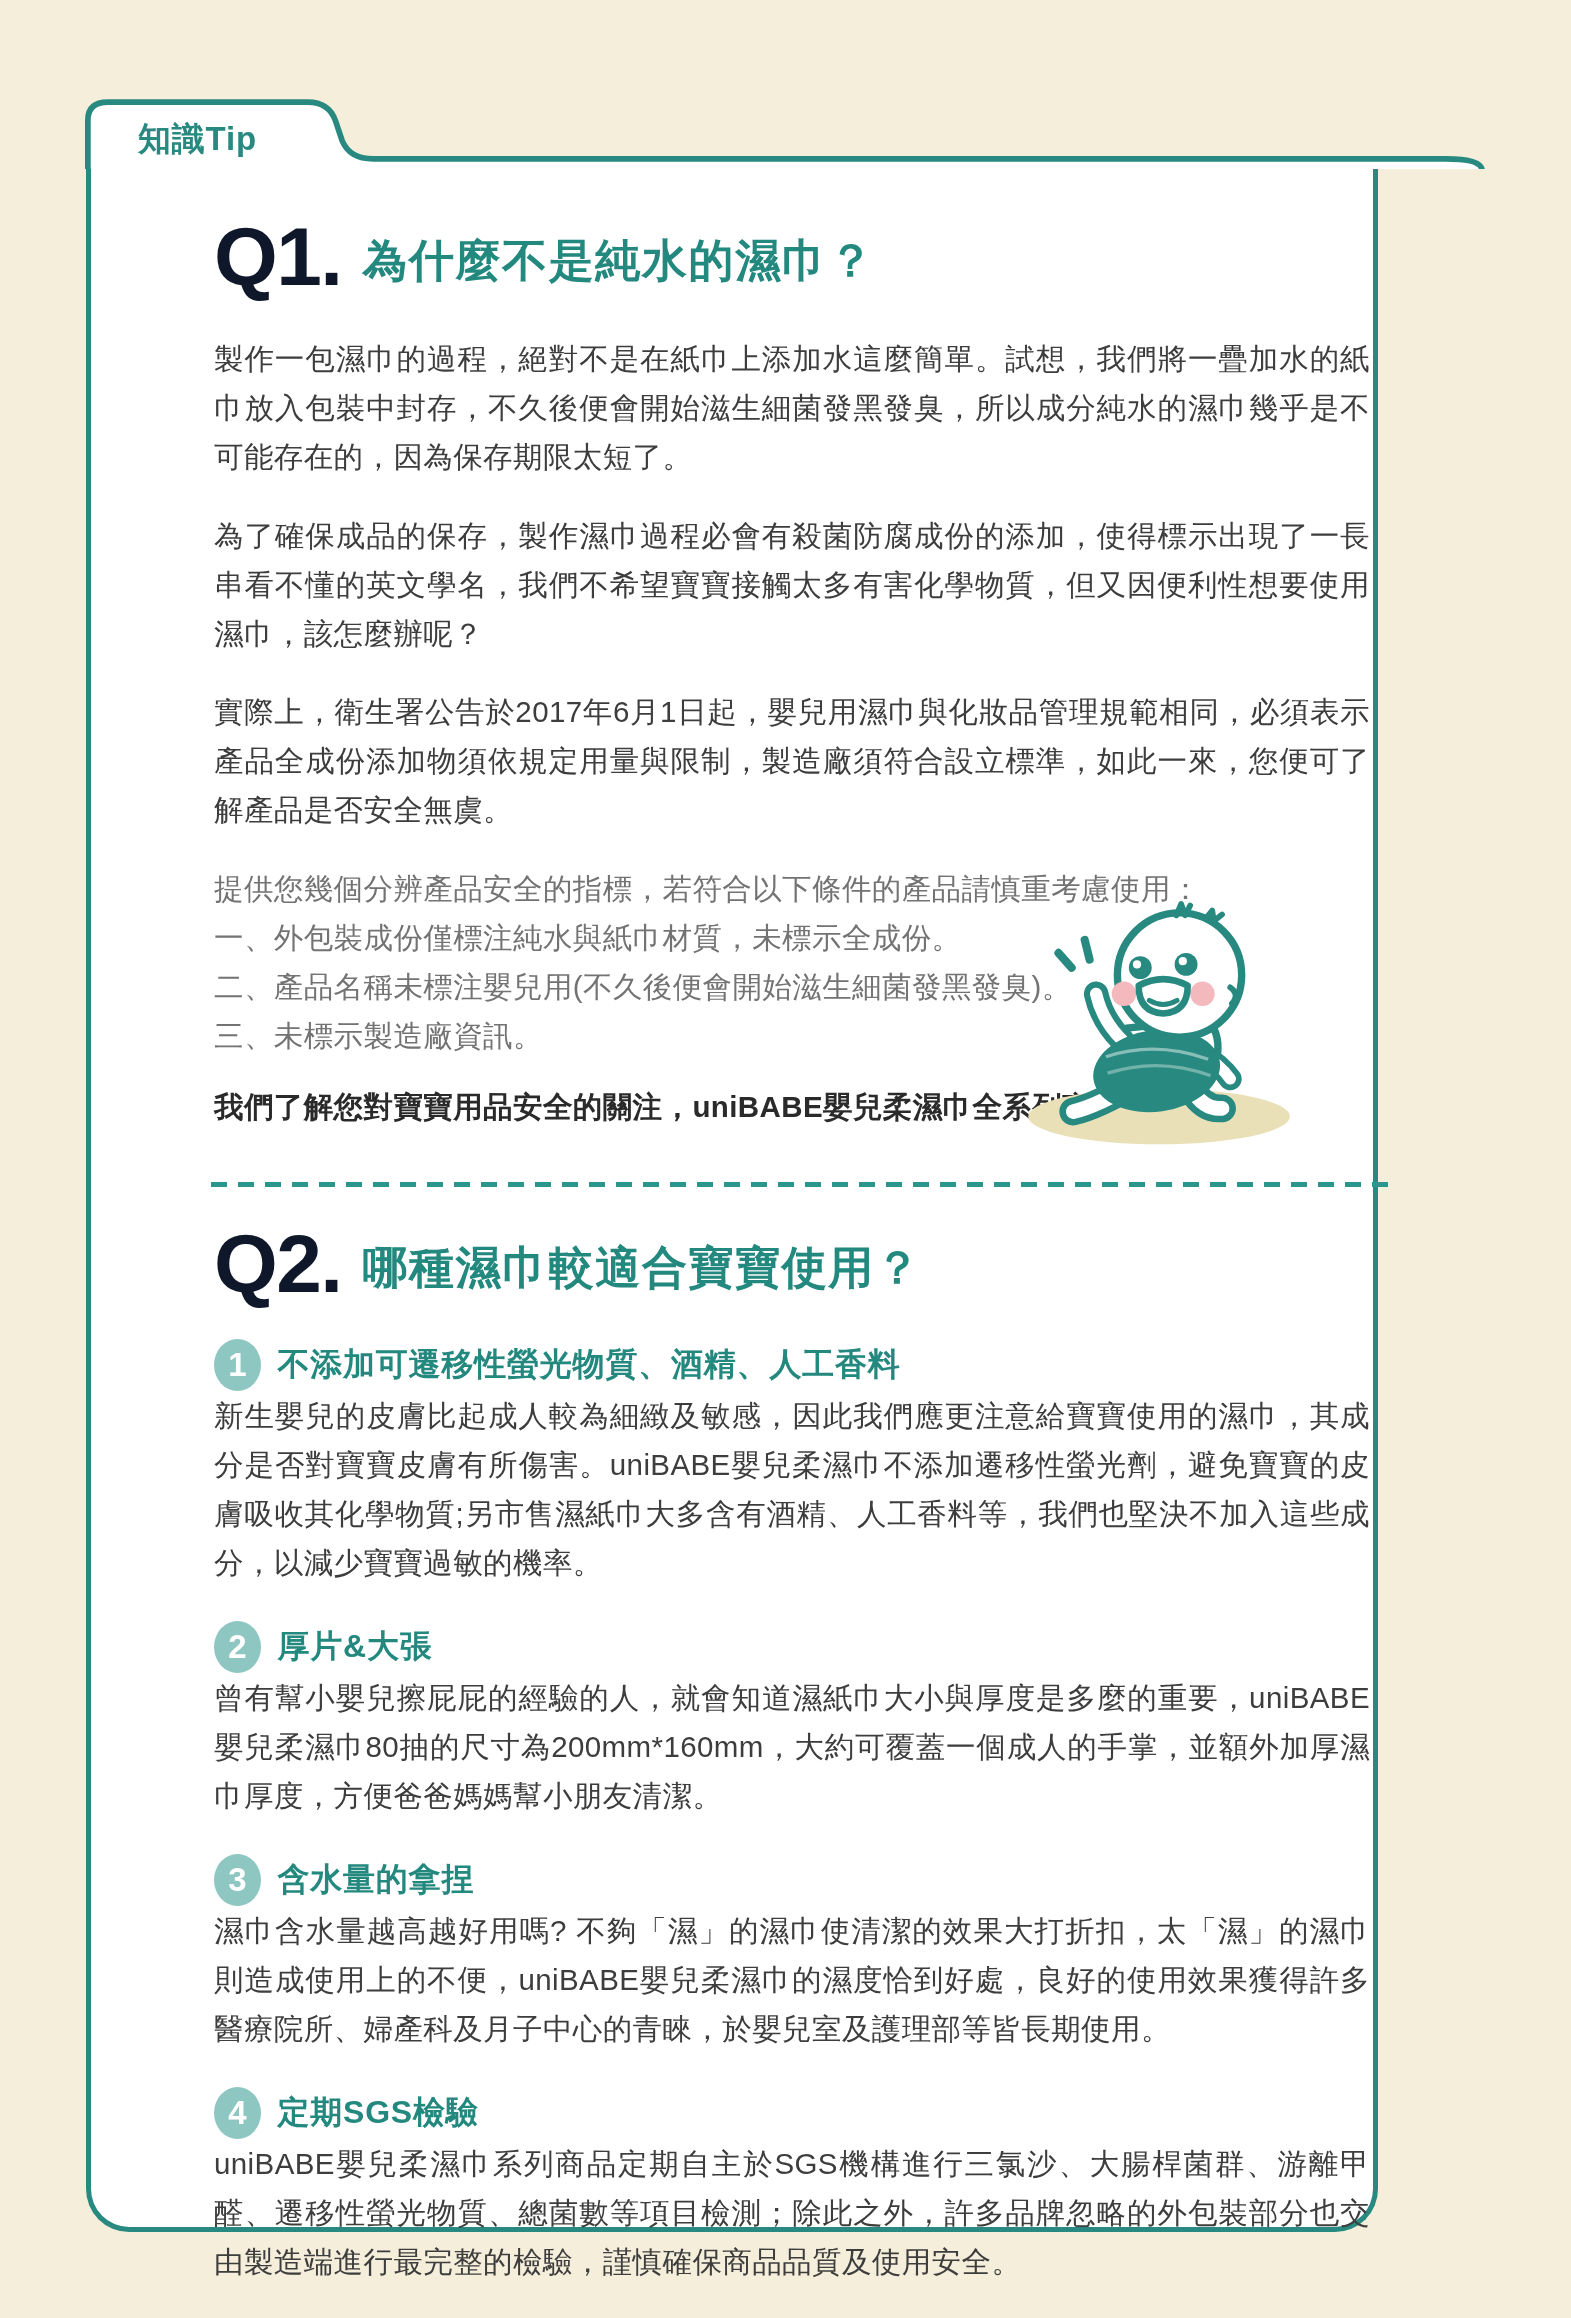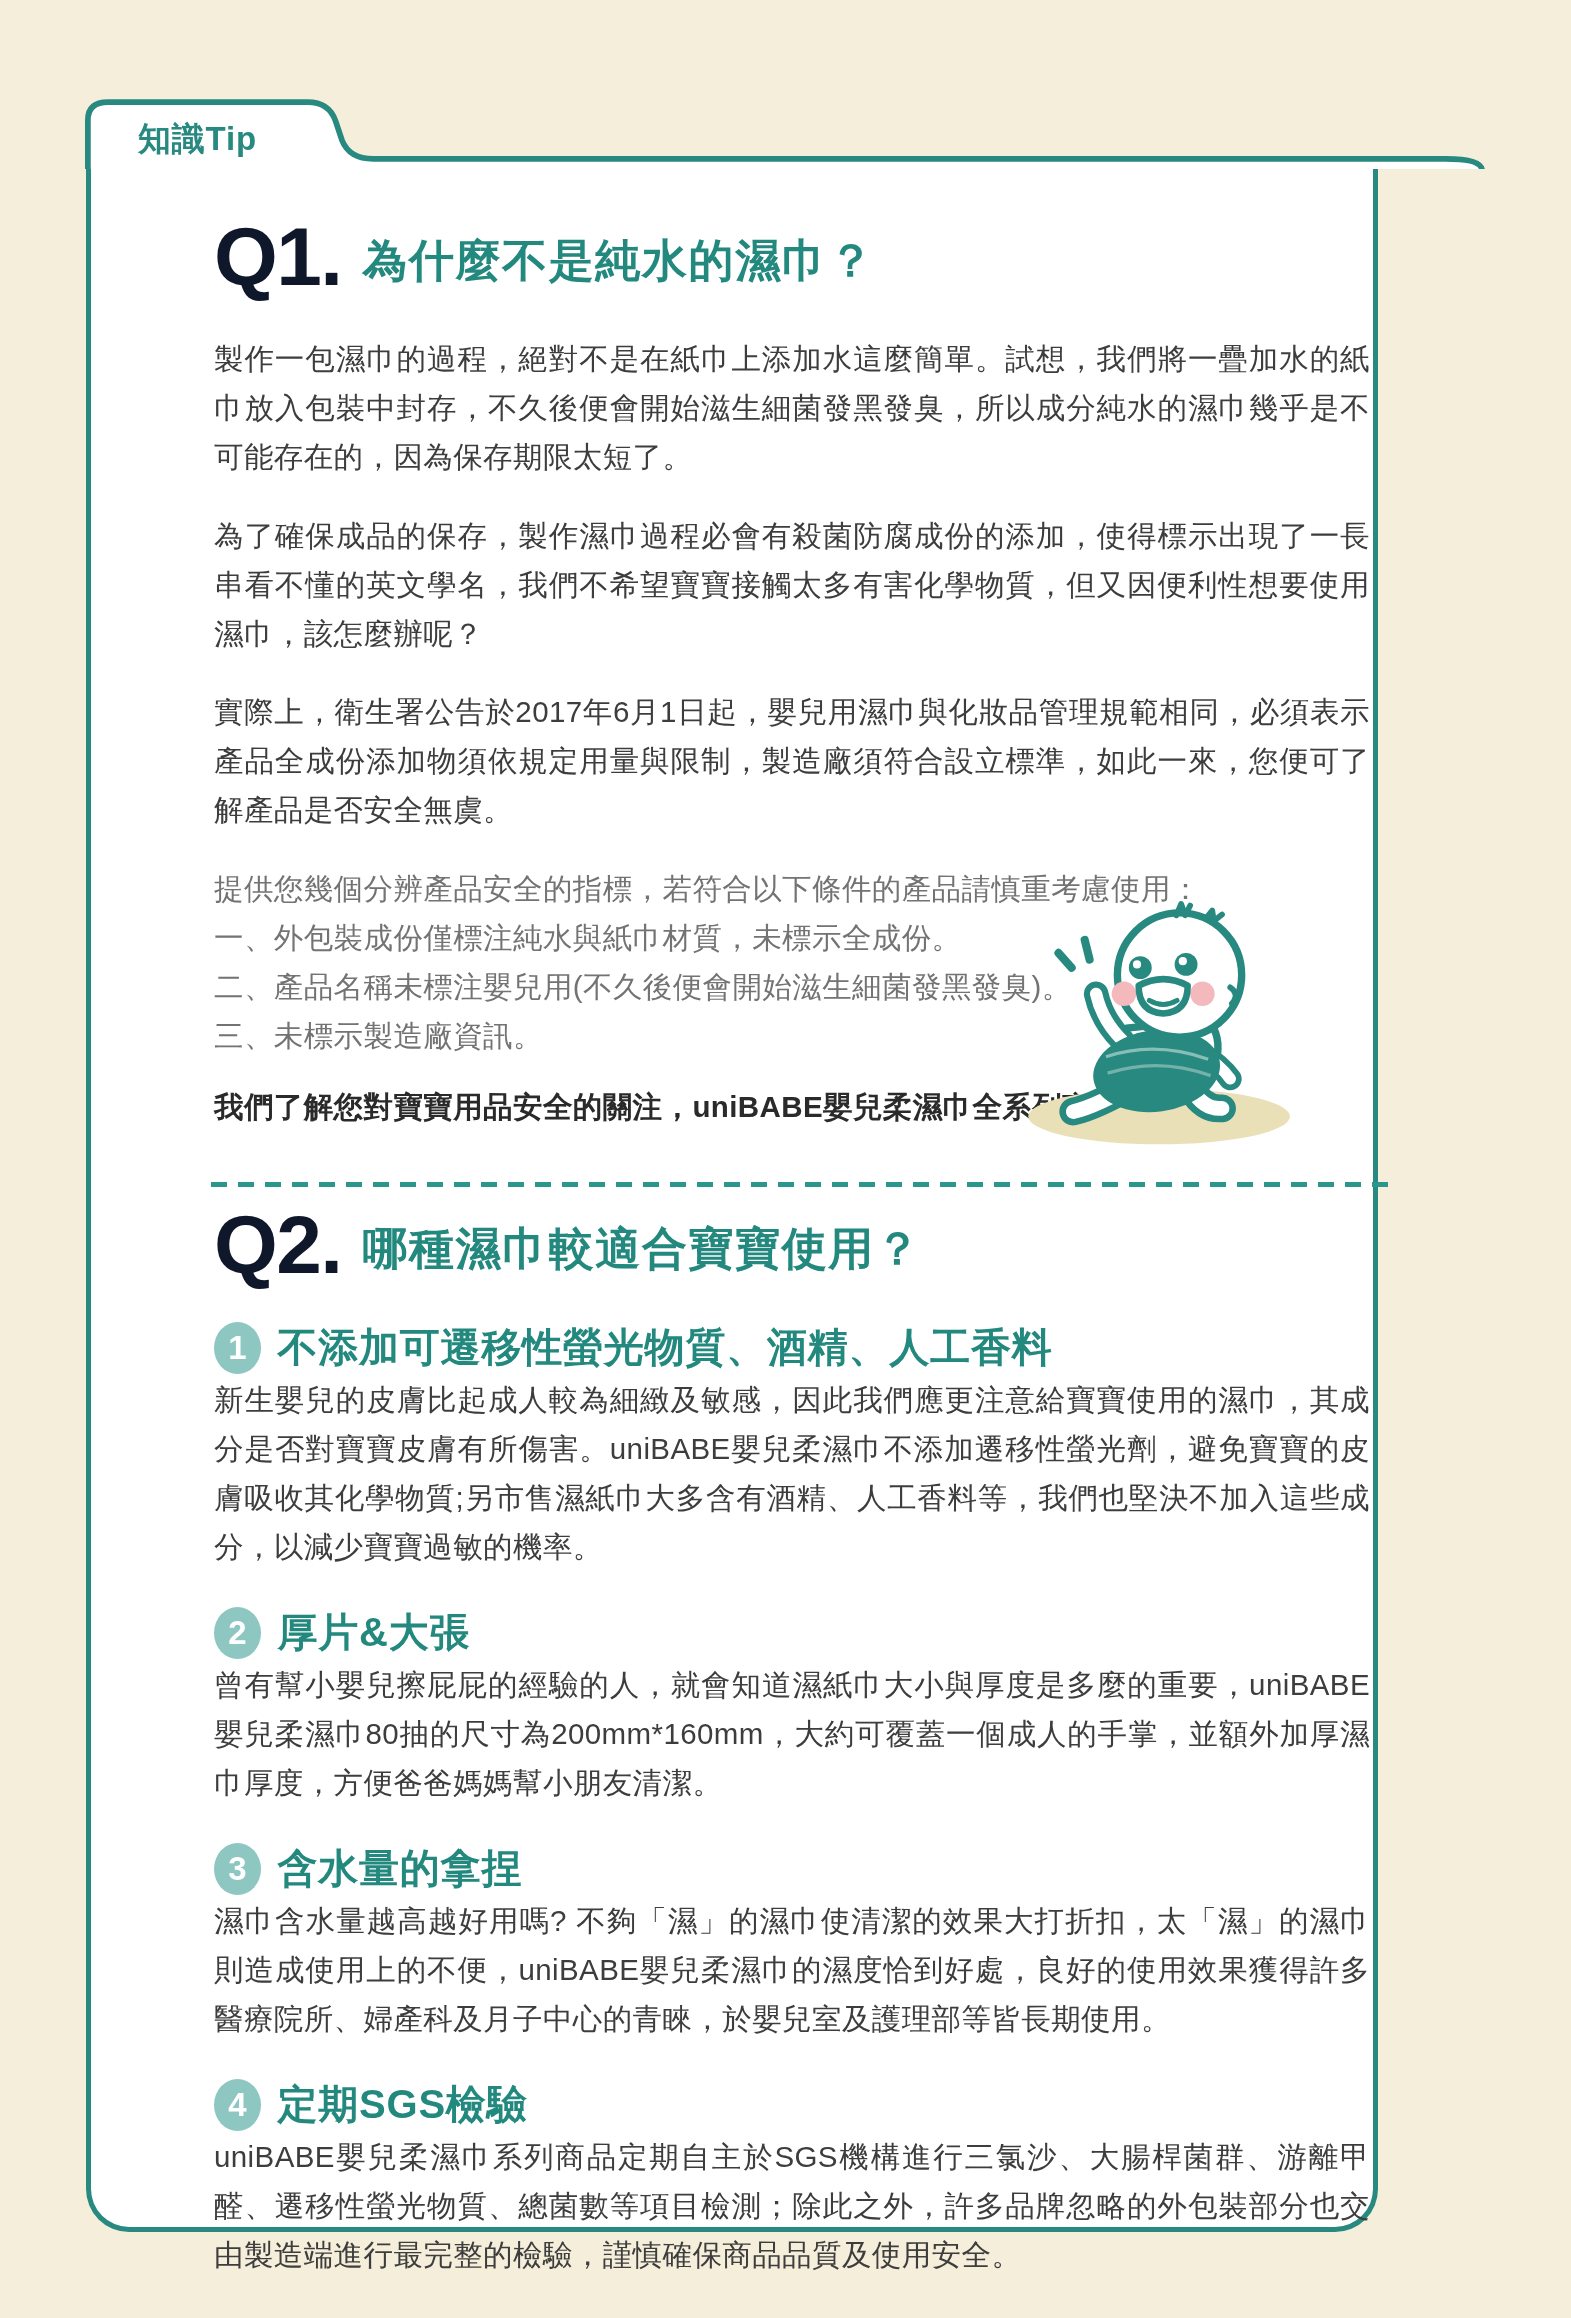--- a/index.html
+++ b/index.html
@@ -31,30 +31,30 @@
   }
   .para.first{margin-top:36px;}
   .list{margin-top:27px;}
   .list-line{font-size:29.5px;line-height:49px;color:#737373;letter-spacing:0.4px;}
   .conclusion{margin-top:23px;}
   .conclusion-line{font-size:29.5px;line-height:47px;color:#2a2a2a;font-weight:bold;letter-spacing:0.4px;}
   .divider{
     margin:52px 0 0 -3.3px;height:5.7px;width:1177px;
     background:repeating-linear-gradient(90deg,#2a968c 0 16.4px,transparent 16.4px 27px);
   }
-  .q2-row{margin-top:17px;}
+  .q2-row{margin-top:36px;}
   .section{margin-top:34px;}
   .sec-head{display:flex;align-items:center;gap:16.4px;}
   .num-badge{
     width:47px;height:52px;border-radius:50%;
     background:#8ec7c2;color:#ffffff;
     display:flex;align-items:center;justify-content:center;
     font-size:33px;font-weight:bold;flex:0 0 auto;
   }
-  .sec-title{font-size:40px;font-weight:bold;color:#23897f;letter-spacing:0.8px;}
+  .sec-title{font-size:32px;font-weight:bold;color:#23897f;letter-spacing:0.8px;}
   .sec-body{margin-top:0;}
   .baby{position:absolute;right:79px;top:720px;width:278px;height:262px;}
 </style>
 </head>
 <body>
 
 <div class="frame">
 
   <svg class="top-edge" viewBox="0 0 1710 92" preserveAspectRatio="none">
     <path d="M 3.5 94 V 32 Q 3.5 10 28 10 H 272 Q 298 10 306 33 L 314 57 Q 323 79.5 352 79.5 H 1662 Q 1706.5 79.5 1706.5 94" fill="#ffffff" stroke="#27897f" stroke-width="7"></path>

